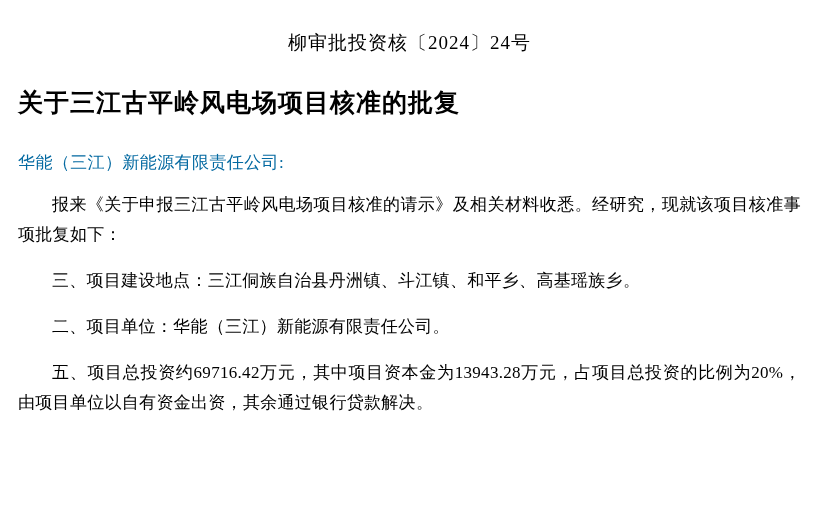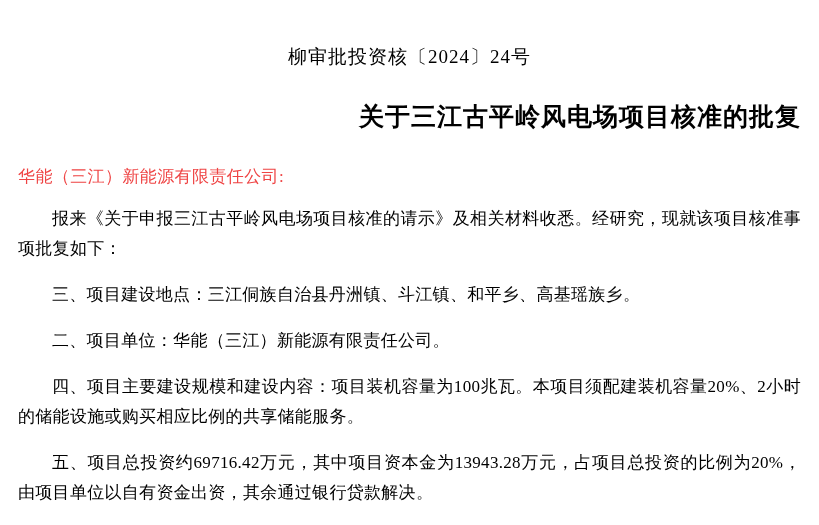--- a/index.html
+++ b/index.html
@@ -11,42 +11,42 @@
     height: 525px;
     background: #ffffff;
     font-family: "Liberation Serif", "DejaVu Serif", serif;
     color: #111111;
     overflow: hidden;
   }
   .page {
     width: 819px;
     height: 525px;
     box-sizing: border-box;
-    padding: 36px 18px 0 18px;
+    padding: 22px 18px 0 18px;
     position: relative;
   }
   .doc-number {
     text-align: center;
     font-size: 19px;
     letter-spacing: 1px;
     color: #000000;
     margin-top: 8px;
     margin-bottom: 30px;
   }
   .doc-title {
-    text-align: right;
+    text-align: left;
     font-size: 25px;
     font-weight: bold;
     letter-spacing: 1px;
     color: #000000;
     margin-bottom: 32px;
   }
   .recipient {
     font-size: 17px;
-    color: #ef4444;
+    color: #0369a1;
     margin-bottom: 12px;
     letter-spacing: 0.4px;
   }
   .para {
     font-size: 17px;
     line-height: 30px;
     color: #000000;
     text-align: justify;
     text-justify: inter-ideograph;
     margin: 16px 0 6px 0;
@@ -63,16 +63,15 @@
 
   <div class="doc-number">柳审批投资核〔2024〕24号</div>
 
   <div class="doc-title">关于三江古平岭风电场项目核准的批复</div>
 
   <div class="recipient">华能（三江）新能源有限责任公司:</div>
 
   <p class="para indent">报来《关于申报三江古平岭风电场项目核准的请示》及相关材料收悉。经研究，现就该项目核准事项批复如下：</p>
   <p class="para indent">三、项目建设地点：三江侗族自治县丹洲镇、斗江镇、和平乡、高基瑶族乡。</p>
   <p class="para indent">二、项目单位：华能（三江）新能源有限责任公司。</p>
-  <p class="para indent">四、项目主要建设规模和建设内容：项目装机容量为100兆瓦。本项目须配建装机容量20%、2小时的储能设施或购买相应比例的共享储能服务。</p>
   <p class="para indent">五、项目总投资约69716.42万元，其中项目资本金为13943.28万元，占项目总投资的比例为20%，由项目单位以自有资金出资，其余通过银行贷款解决。</p>
 
 </div>
 
 </body></html>

